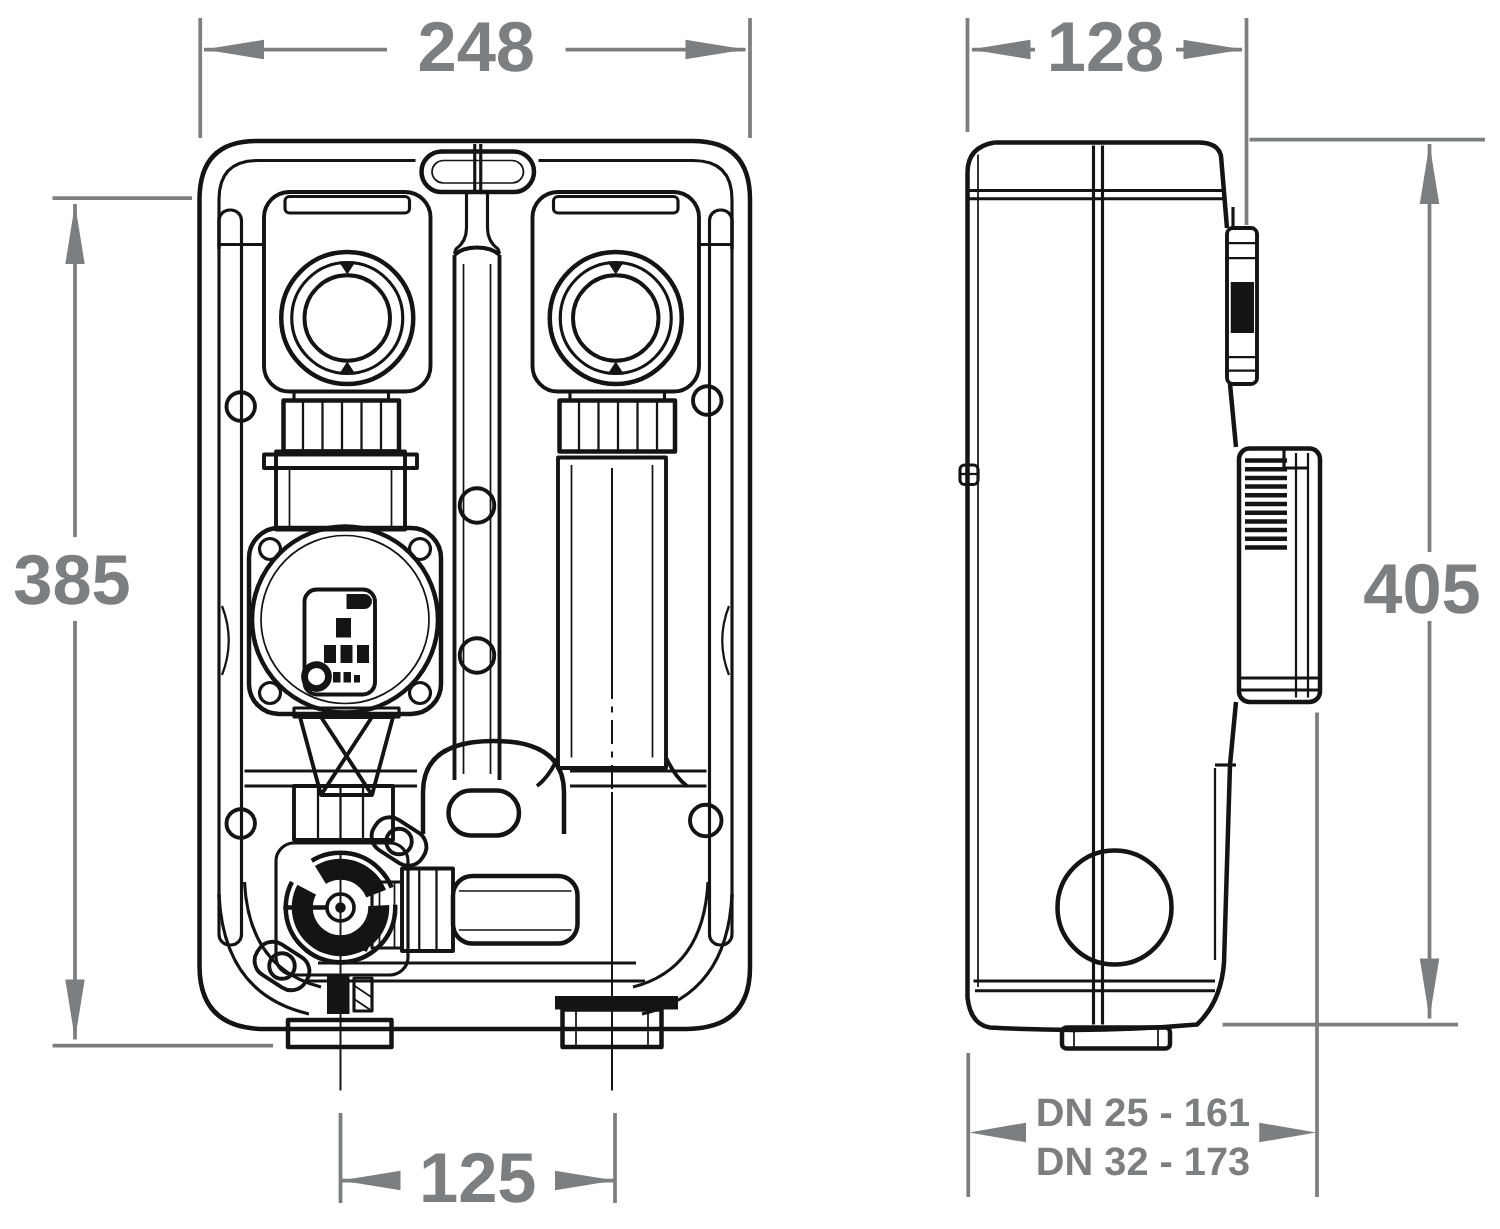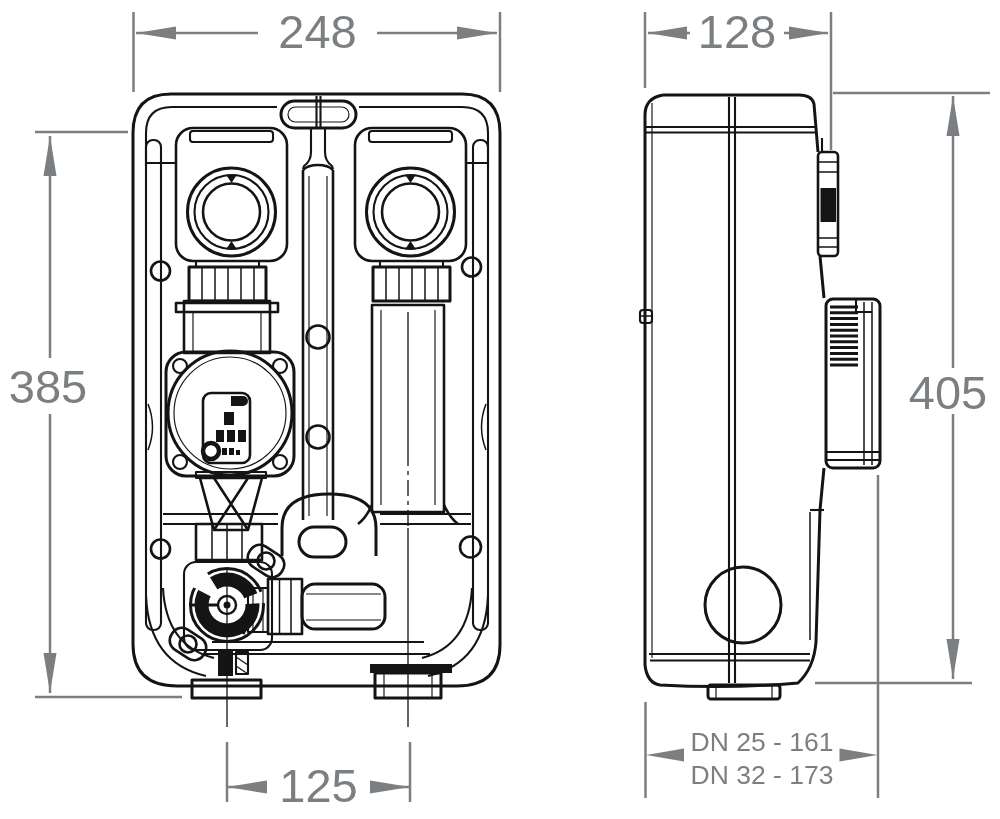--- a/index.html
+++ b/index.html
@@ -2,21 +2,21 @@
 <html style="--line: #141414; --dim: #7c7f82; --bg: #ffffff;"><head>
 <meta charset="utf-8">
 <style>
   :root{
     --line:#141414;
     --dim:#7c7f82;
     --bg:#ffffff;
   }
   html,body{margin:0;padding:0;background:var(--bg);}
   .stage{position:relative;width:1000px;height:819px;background:var(--bg);overflow:hidden;
-         font-family:"Liberation Sans", sans-serif;}
+         font-family:"Liberation Sans", sans-serif;font-weight:bold;}
   svg{position:absolute;inset:0;}
   
   .o3{stroke:var(--line);stroke-width:3;fill:none;stroke-linejoin:round;}
   .o26{stroke:var(--line);stroke-width:2.6;fill:none;stroke-linejoin:round;}
   .o2{stroke:var(--line);stroke-width:2.1;fill:none;stroke-linejoin:round;}
   .o15{stroke:var(--line);stroke-width:1.5;fill:none;}
   .o1{stroke:var(--line);stroke-width:1.15;fill:none;}
   .blk{fill:var(--line);stroke:none;}
   .whitefill{fill:var(--bg);stroke:none;}
   .cline{stroke:var(--line);stroke-width:1.3;fill:none;}

